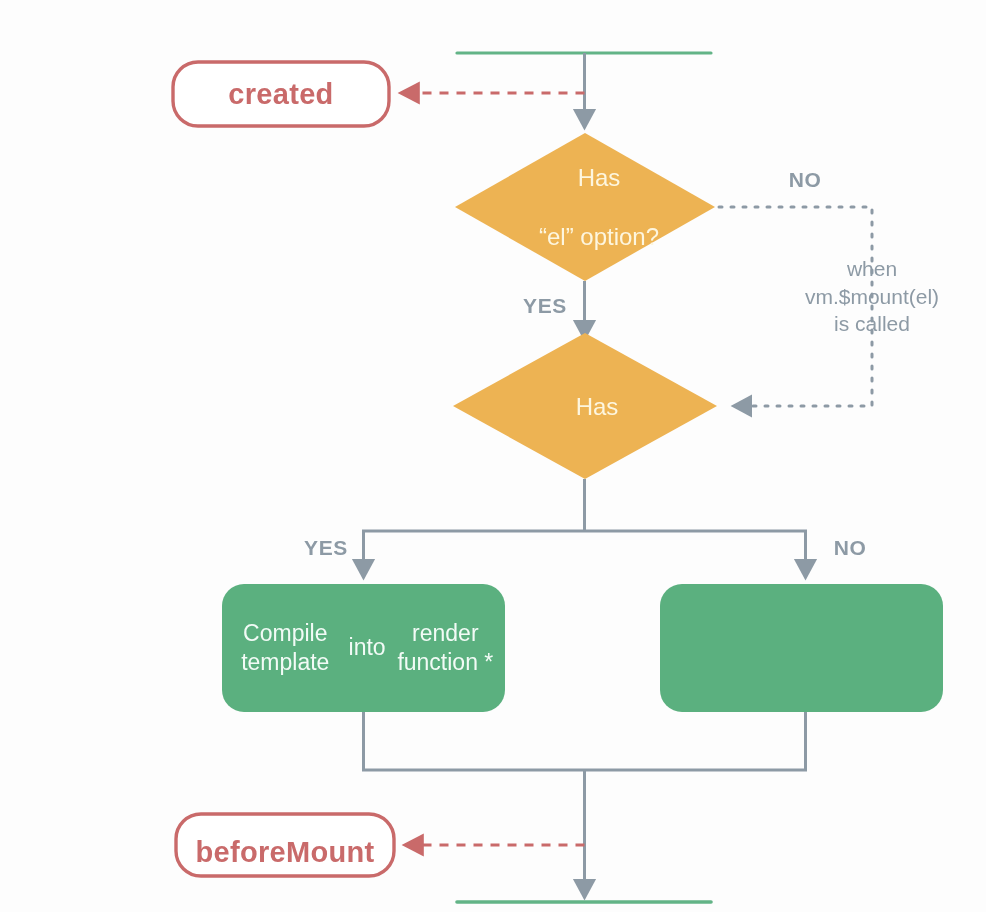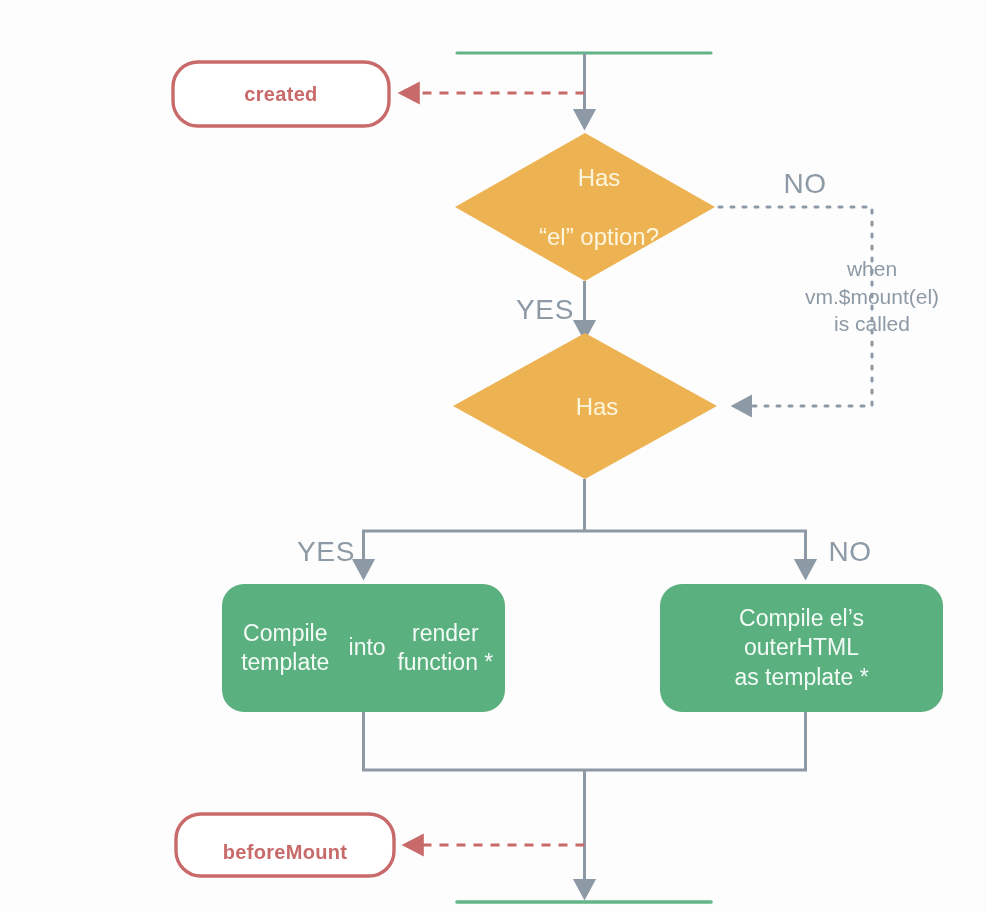--- a/index.html
+++ b/index.html
@@ -28,41 +28,41 @@
     position: absolute;
     display: flex;
     align-items: center;
     justify-content: center;
     text-align: center;
     pointer-events: none;
   }
   .lifecycle-label {
     color: #c96a6a;
     font-weight: bold;
-    font-size: 20px;
+    font-size: 29px;
     letter-spacing: 0.3px;
   }
   .diamond-label {
     color: #fdf6df;
     font-size: 24px;
     line-height: 1.22;
     font-weight: 400;
     gap: 29px;
   }
   .box-label {
     color: #f2fbf6;
     font-size: 23px;
     line-height: 1.28;
     font-weight: 400;
   }
   .edge-label {
     position: absolute;
     color: #8d9aa5;
-    font-weight: normal;
-    font-size: 28px;
+    font-weight: bold;
+    font-size: 21px;
     letter-spacing: 0.6px;
     white-space: pre;
     text-align: center;
   }
   .note-label {
     position: absolute;
     color: #8d9aa5;
     font-weight: normal;
     font-size: 21px;
     line-height: 1.32;
@@ -171,25 +171,20 @@
   <div class="node-text diamond-label" style="left:462px; top:360px; width:270px; height:94px; flex-direction:column;">
     <span>Has</span>
   </div>
 
   <div class="node-text box-label" style="left:222px; top:584px; width:283px; height:128px; ">
     <span>Compile template</span>
     <span>into</span>
     <span>render function *</span>
   </div>
 
-  <div class="node-text box-label" style="left:660px; top:584px; width:283px; height:128px; flex-direction:column;">
-    <span>Compile el’s</span>
-    <span>outerHTML</span>
-    <span>as template *</span>
-  </div>
 
   <div class="edge-label" style="left:770px; top:168px; width:70px;">NO</div>
 
   <div class="edge-label" style="left:506px; top:294px; width:78px;">YES</div>
 
   <div class="edge-label" style="left:287px; top:536px; width:78px;">YES</div>
 
   <div class="edge-label" style="left:818px; top:536px; width:64px;">NO</div>
 
   <div class="note-label" style="left:758px; top:255px; width:228px;">when

